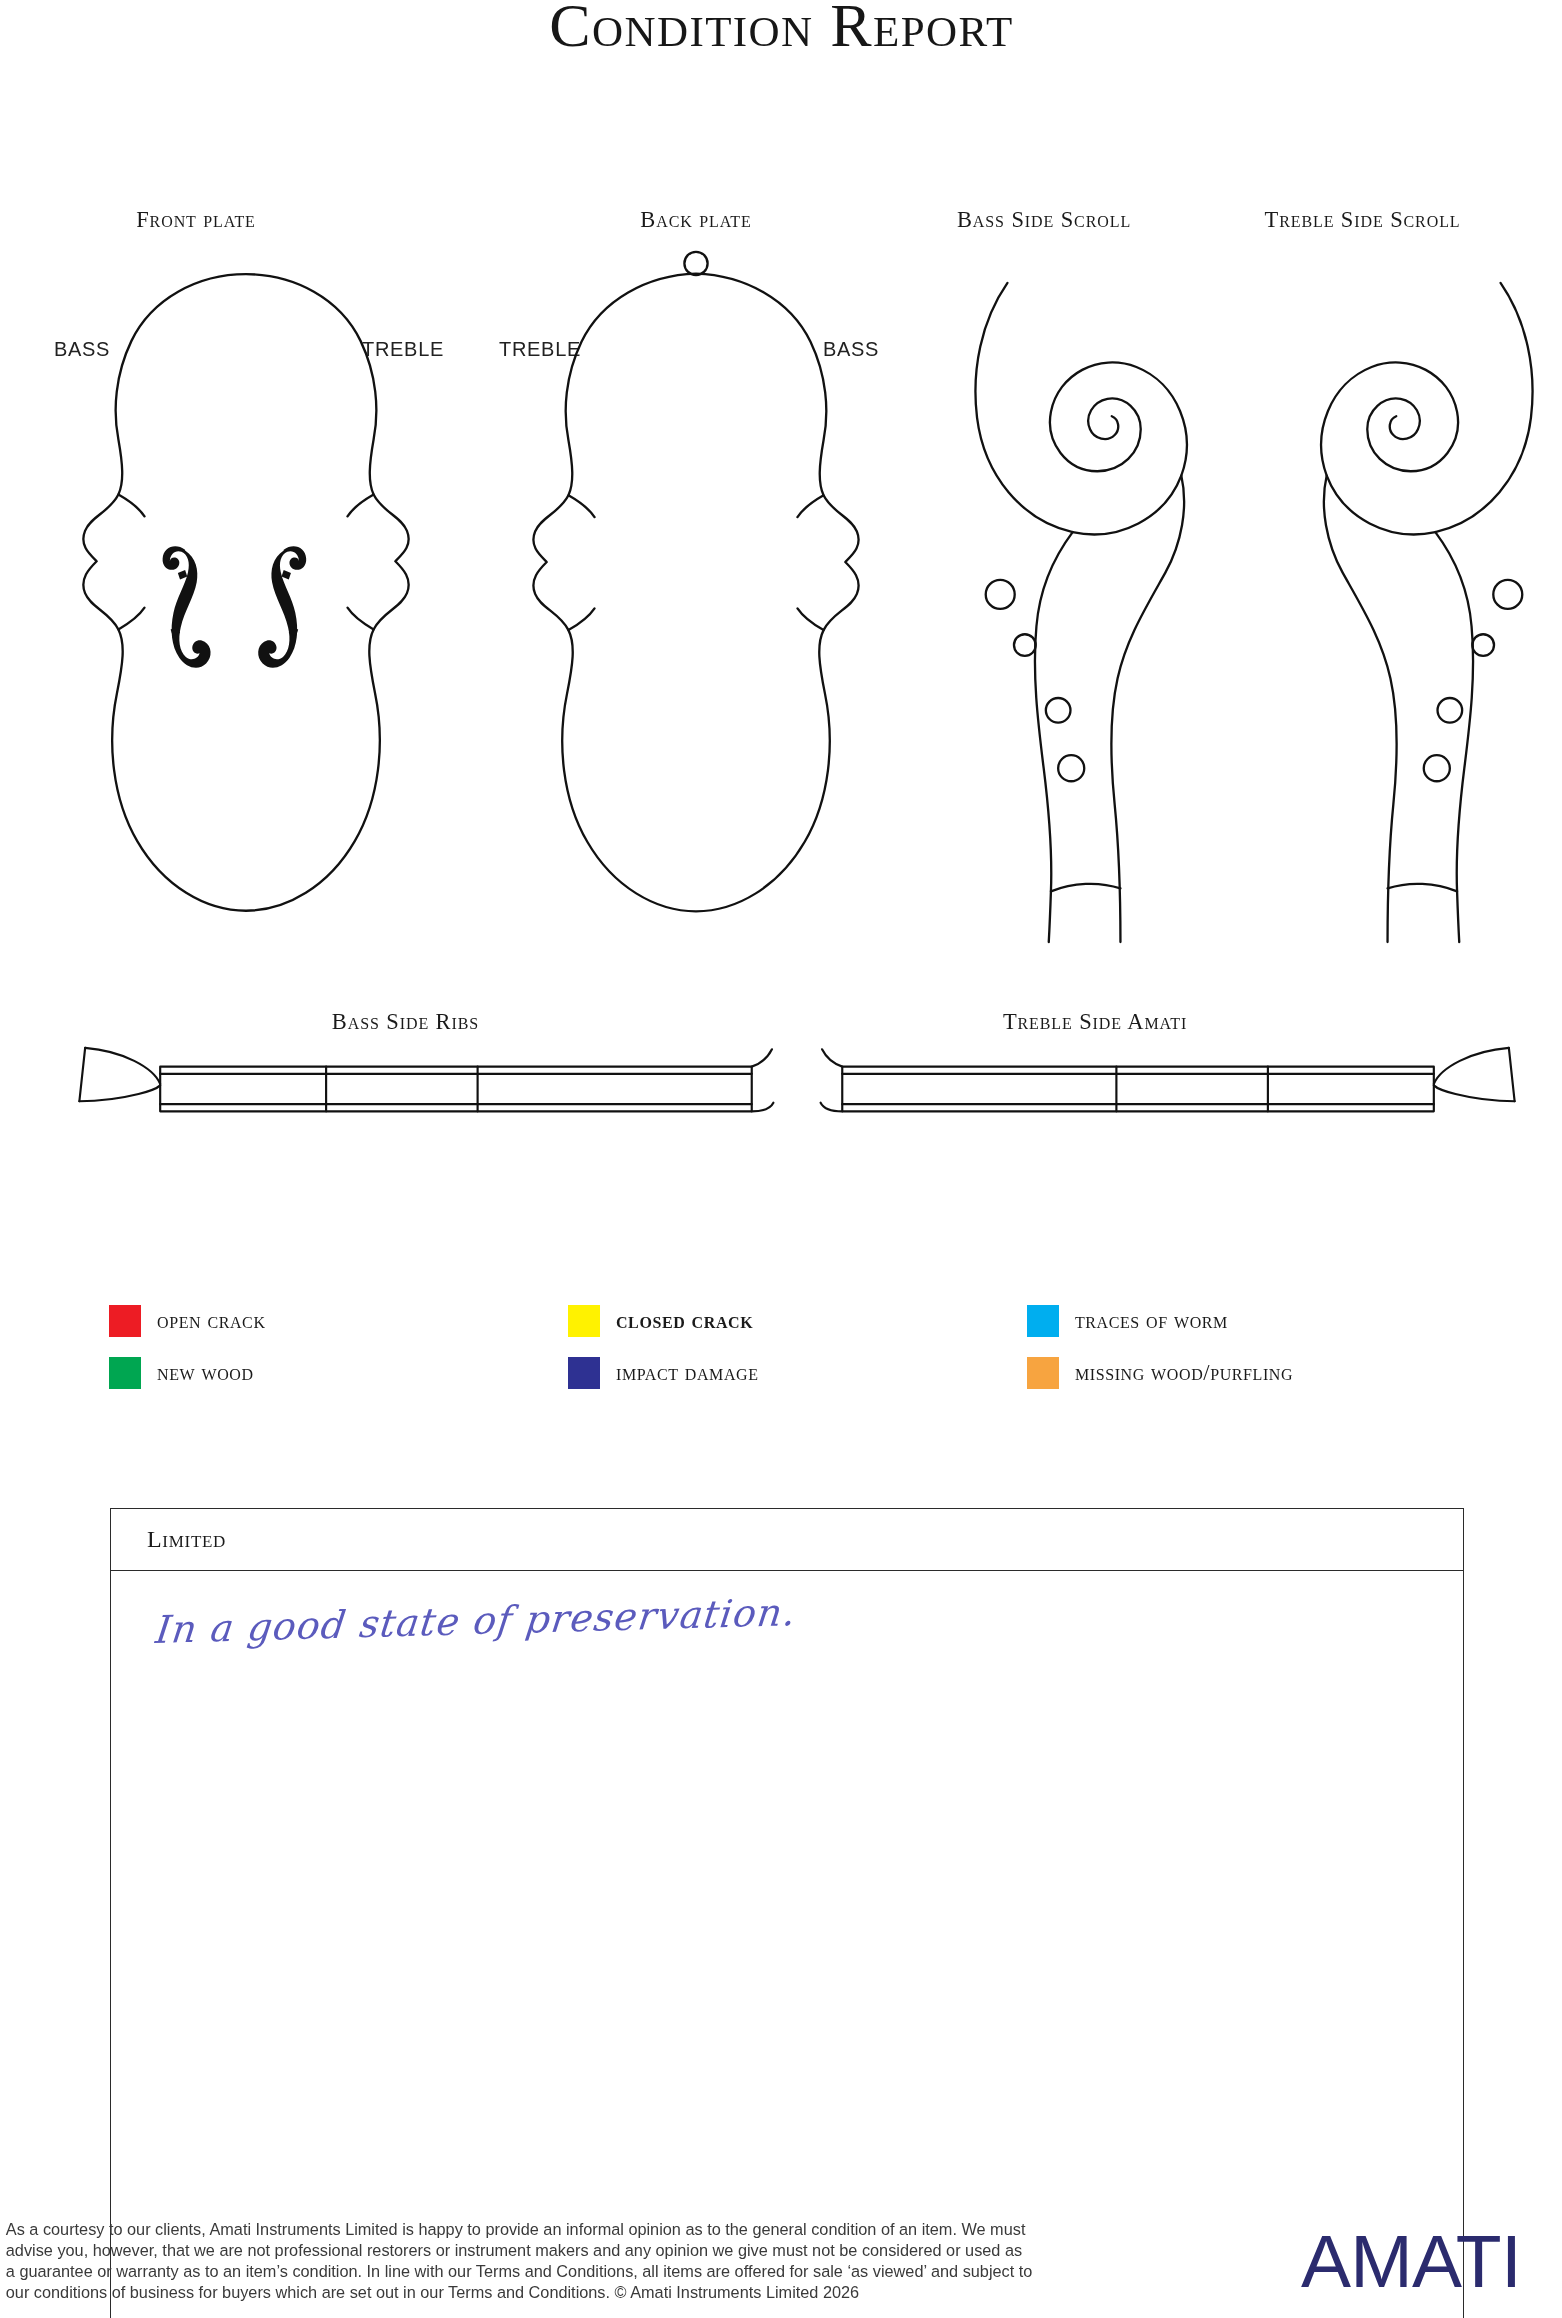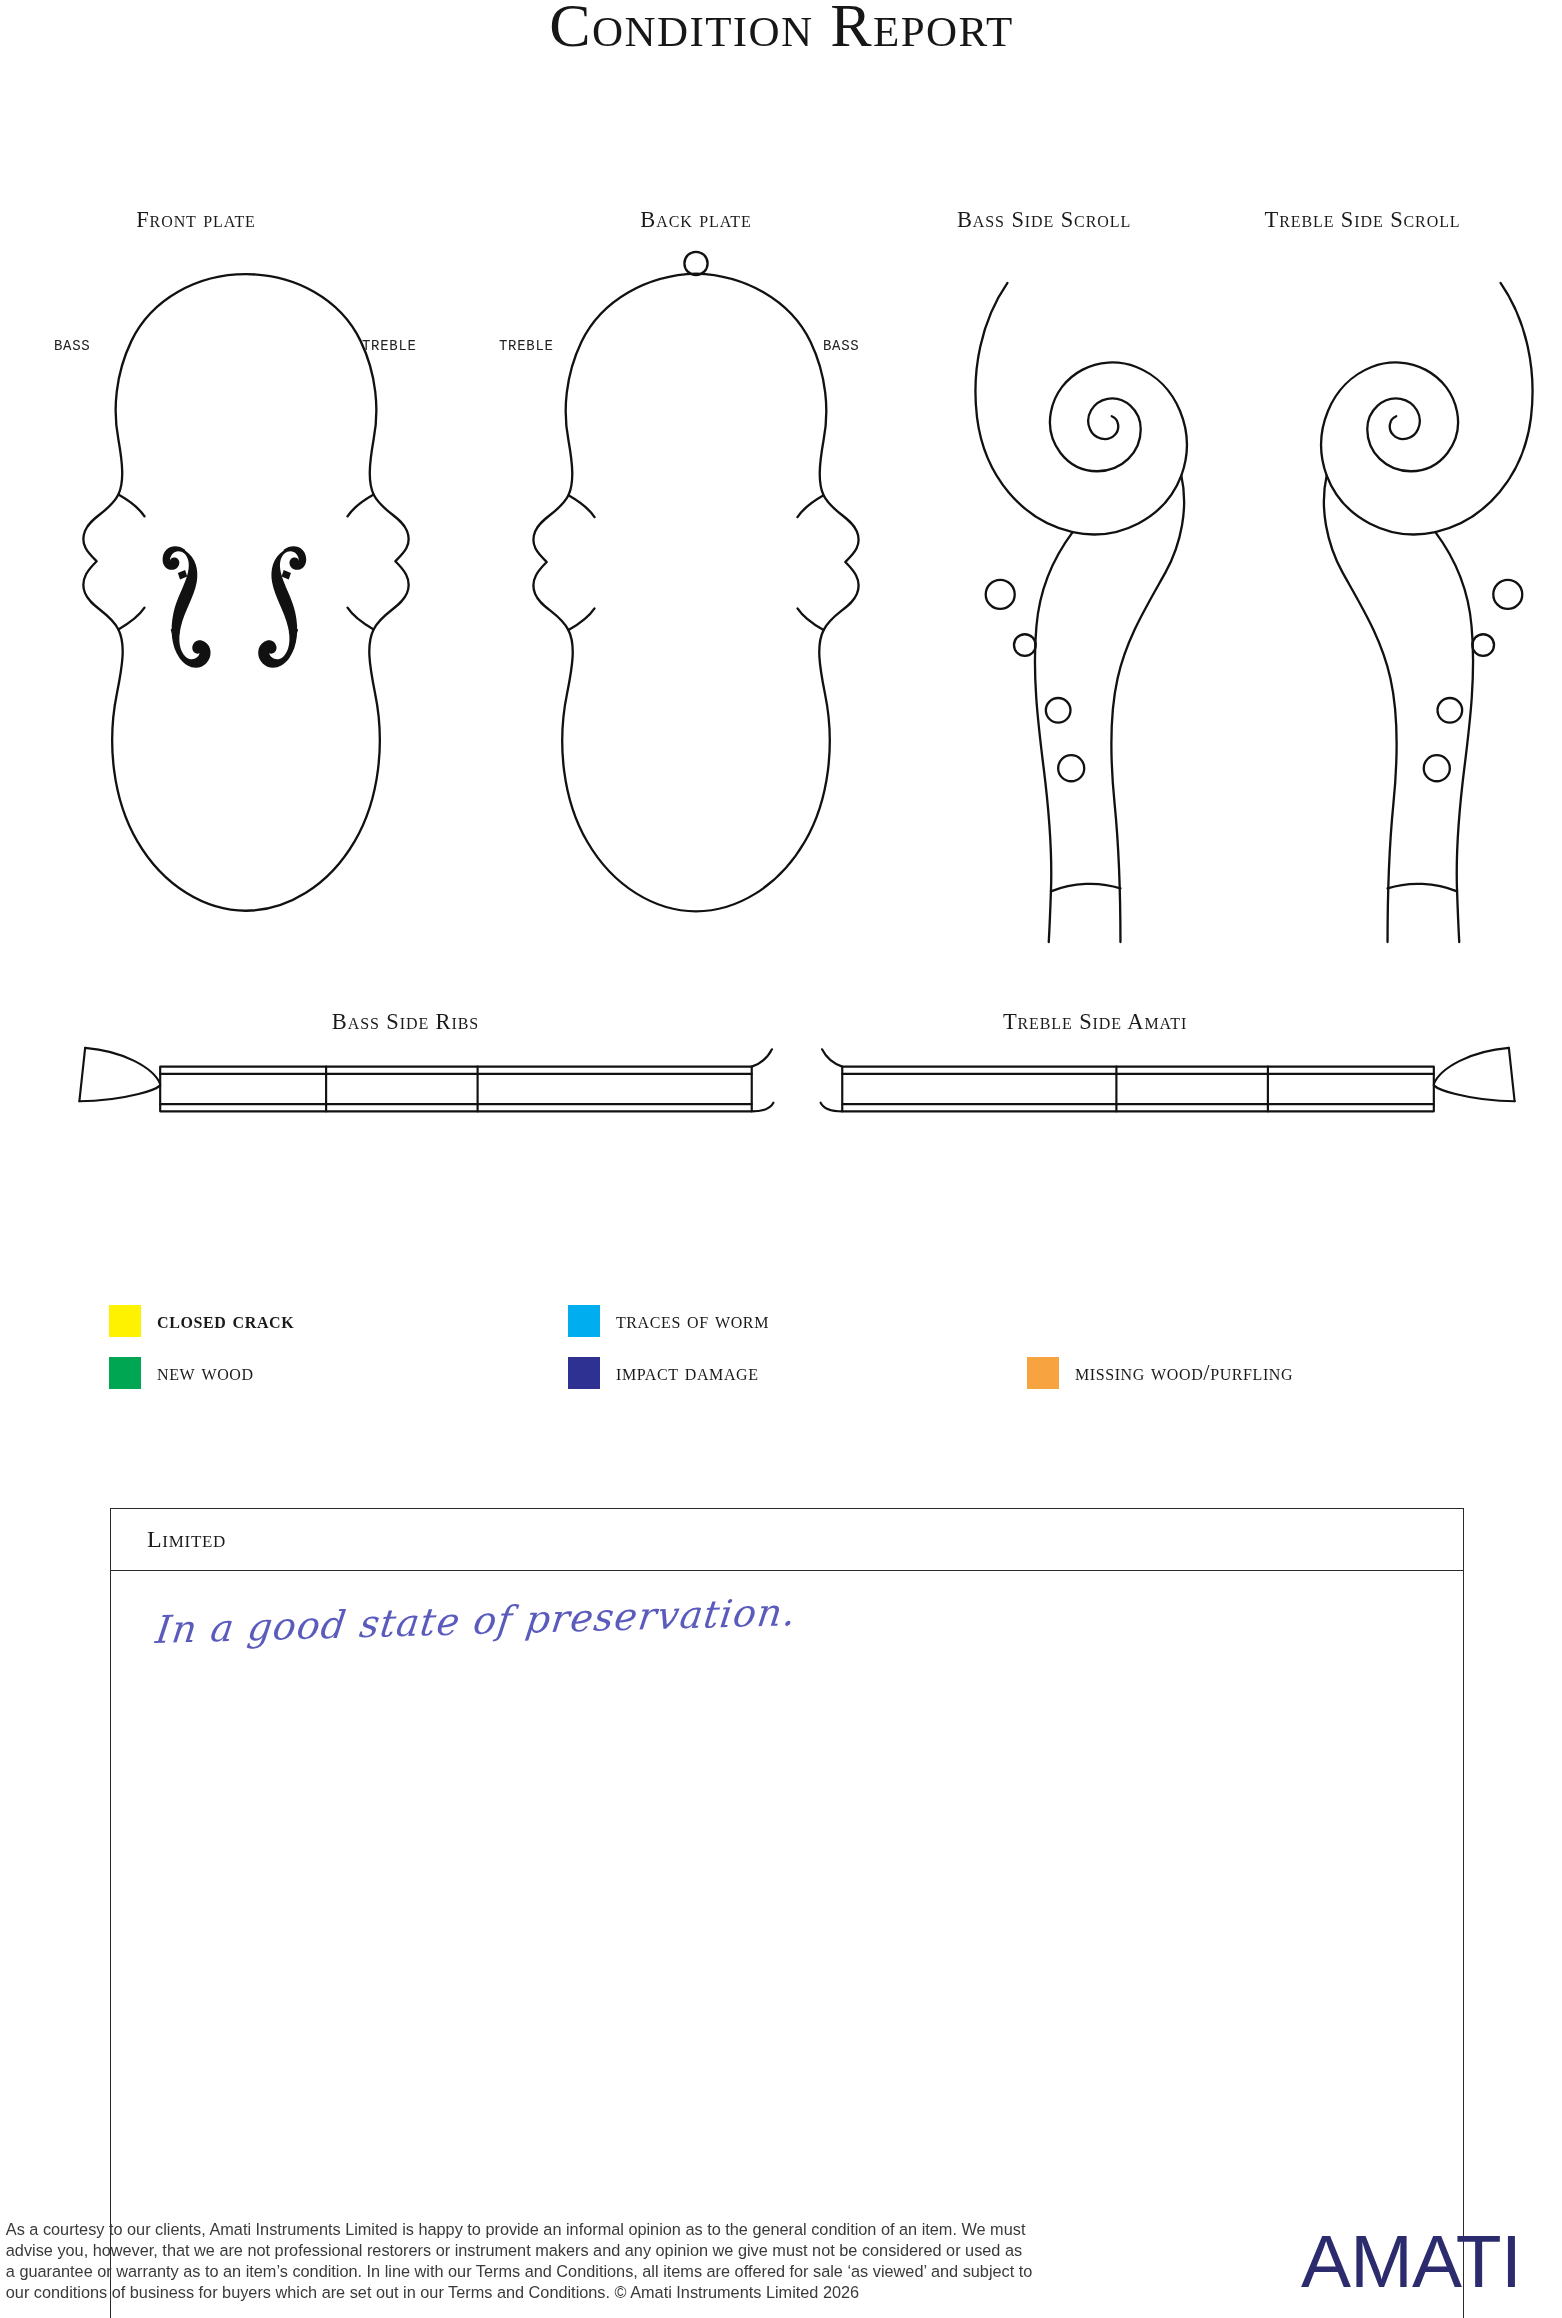--- a/index.html
+++ b/index.html
@@ -41,23 +41,23 @@
     font-family: "Liberation Serif", serif;
     font-variant: small-caps;
     font-size: 22.5px;
     letter-spacing: 0.9px;
     color: #1a1a1a;
     text-align: center;
     white-space: nowrap;
   }
   .sidelabel {
     position: absolute;
-    font-family: Liberation Mono, monospace;
+    font-family: Liberation Sans, sans-serif;
     font-variant: small-caps;
-    font-size: 14px;
+    font-size: 20px;
     letter-spacing: 0.7px;
     color: #222;
     white-space: nowrap;
   }
 
   
   .svg-host { position: absolute; }
 
   
   .legend {
@@ -399,20 +399,24 @@
         <path d="M940 48 C 952 44, 962 36, 968 24"></path>
         <path d="M940 110 C 954 110, 966 106, 970 98"></path>
       </g>
     </svg>
   </div>
 
   <div class="legend">
 
     <div class="legend-row">
       <div class="legend-item">
+        <span class="swatch" style="background:#ED1C24;"></span>
+        <span class="legend-label">open crack</span>
+      </div>
+      <div class="legend-item">
         <span class="swatch" style="background:#FFF200;"></span>
         <span class="legend-label bold">closed crack</span>
       </div>
       <div class="legend-item">
         <span class="swatch" style="background:#00AEEF;"></span>
         <span class="legend-label">traces of worm</span>
       </div>
     </div>
 
     <div class="legend-row">

